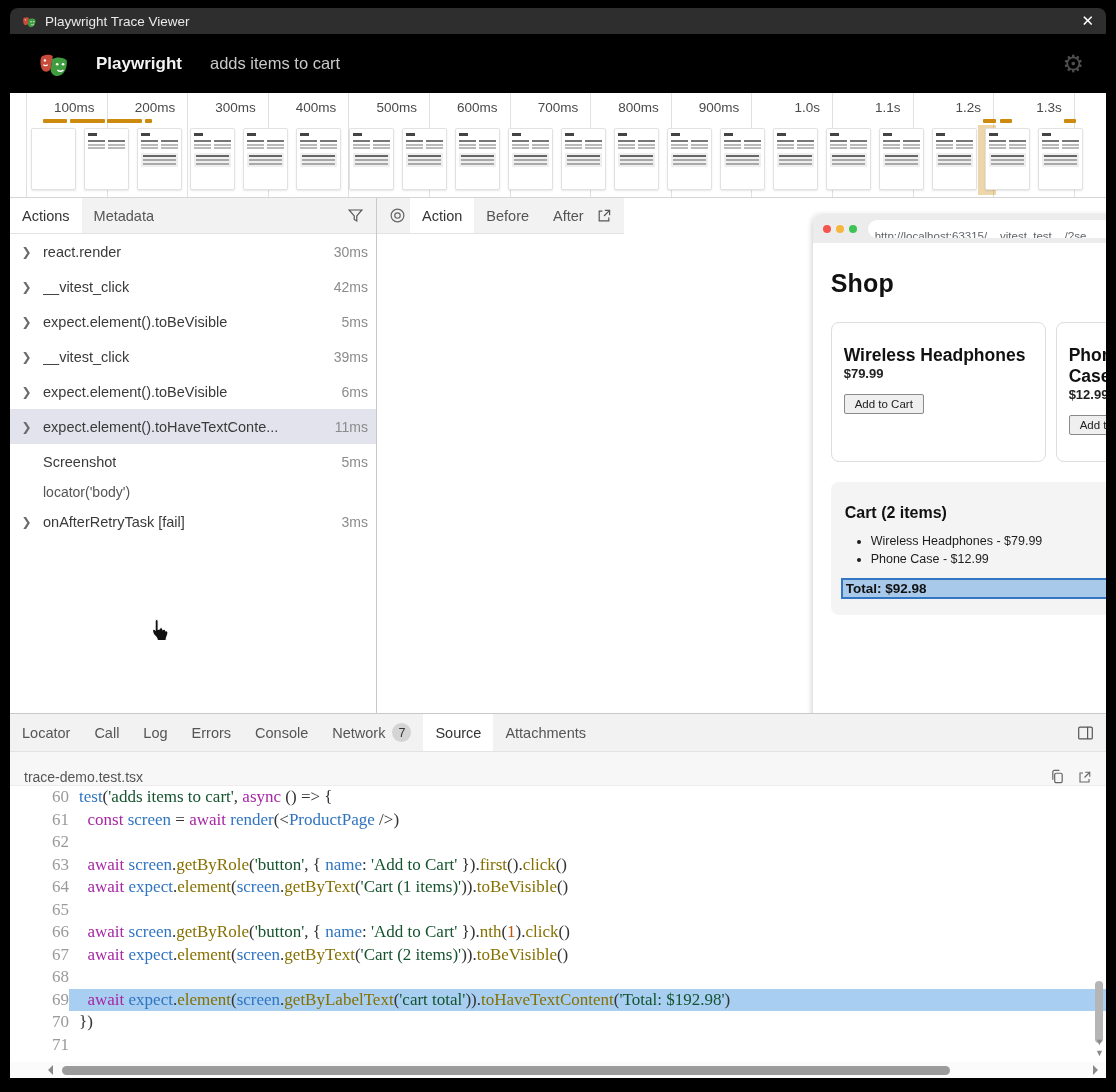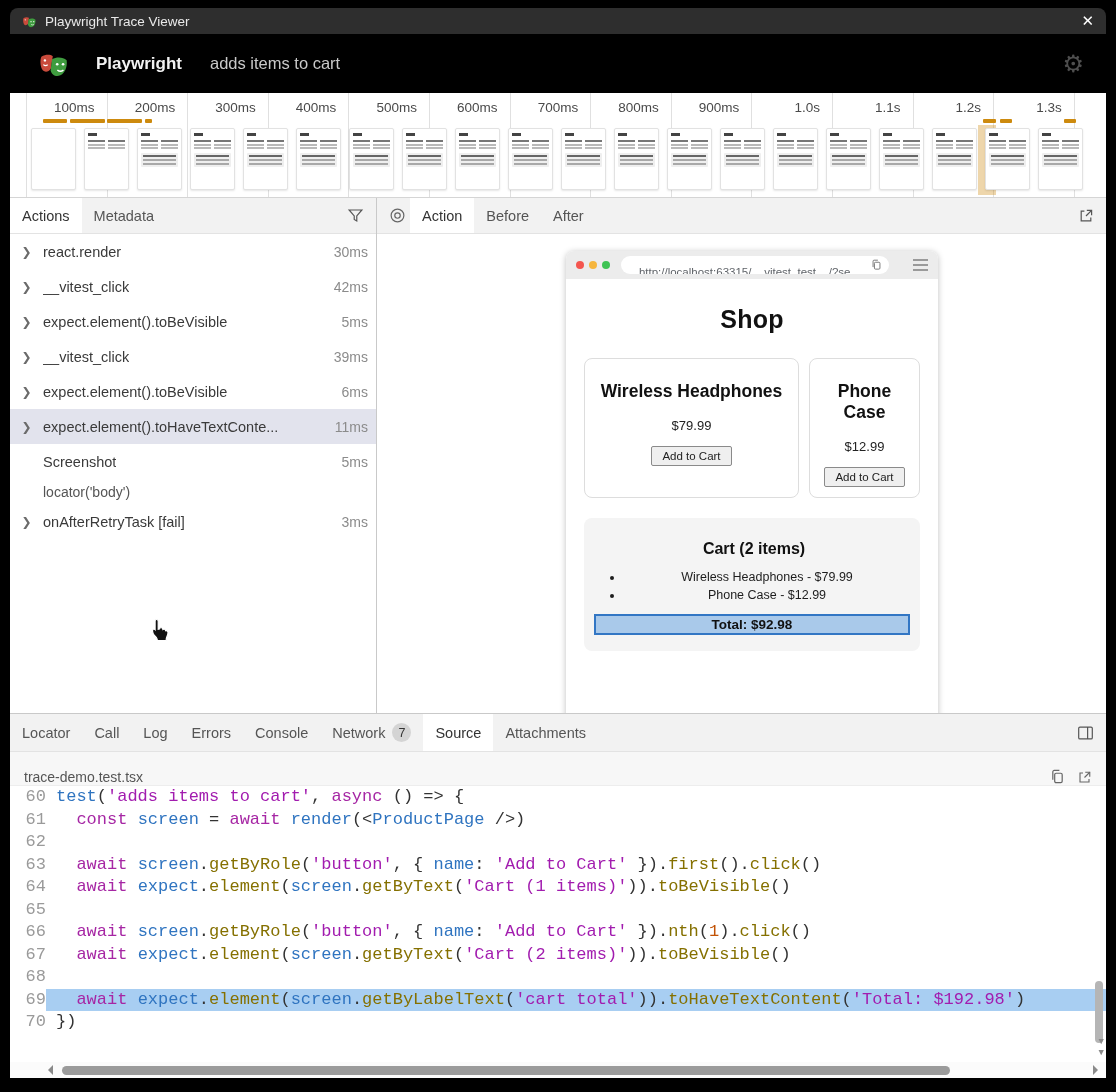--- a/index.html
+++ b/index.html
@@ -42,21 +42,21 @@
   .th-cart { margin-top:4px; background:#efefef; border-radius:1px; padding:2px;
     display:flex; flex-direction:column; gap:2px; }
   .th-cart i { display:block; height:2px; background:#a9a9a9; }
   .th-cart i.d { background:#666; }
 
   
   .main { position:absolute; left:0; top:197px; width:1096px; height:516px;
     display:flex; background:#fff; border-top:1px solid #d5d5d5; }
   .left-panel { width:367px; flex:none; border-right:1px solid #c9c9c9;
     display:flex; flex-direction:column;justify-content:center; }
-  .right-panel { flex:1; display:flex; flex-direction:column; overflow:hidden;text-align:center; }
+  .right-panel { flex:1; display:flex; flex-direction:row; overflow:hidden; }
 
   .tabbar { height:36px; flex:none; background:#f2f2f2; border-bottom:1px solid #e3e3e3;
     display:flex; align-items:stretch; font-size:14.5px; color:#555; }
   .tab { display:flex; align-items:center; padding:0 12px; cursor:default; }
   .tab.sel { background:#fff; color:#333; }
   .tab-icon-right { margin-left:auto; display:flex; align-items:center; padding-right:12px; }
   .tab-icon-left { display:flex; align-items:center; padding:0 4px 0 12px; }
 
   .action-list { flex:1; overflow:hidden; }
   .action-row { height:35px; display:flex; align-items:center; padding:0 8px 0 0;
@@ -81,47 +81,47 @@
   .addr .url { overflow:hidden; white-space:nowrap; flex:1;margin-top:13px; }
   .burger { margin-left:auto; display:flex; flex-direction:column; gap:3px; }
   .burger i { display:block; width:15px; height:2px; background:#9a9a9a; }
 
   .page { padding:26px 18px 0 18px; color:#111; }
   .shop-title { font-size:25px; font-weight:bold; letter-spacing:.2px; }
   .products { display:flex; gap:10px; margin-top:24px; }
   .prod-card { border:1px solid #ddd; border-radius:8px; padding:22px 12px 16px 12px; height:140px; }
   .prod-card.p0 { width:226px; } .prod-card.p1 { width:116px; }
   .prod-name { font-size:17.5px; font-weight:bold; line-height:1.2; }
-  .prod-price { font-size:13px; margin-top:16px; color:#222; }
+  .prod-price { font-size:13px; margin-top:0; color:#222;font-weight:bold; }
   .prod-btn { display:inline-block; margin-top:13px; font-size:11.5px; color:#222;
     background:#efefef; border:1px solid #8a8a8a; border-radius:2px; padding:3px 10px; }
   .cart { margin-top:20px; background:#f4f4f4; border-radius:8px; padding:14px 10px 16px 10px; }
   .cart-title { font-size:16px; font-weight:bold; margin:8px 0 10px 4px; }
   .cart ul { margin:0 0 0 30px; font-size:12.5px; line-height:1.45; color:#1d1d1d; }
   .cart-total { margin-top:10px; background:#a9c9ea; border:2px solid #3276c4;
     font-size:13.5px; font-weight:bold; padding:1px 3px; color:#111; }
 
   
   .bottom { position:absolute; left:0; top:713px; width:1096px; height:365px;
     background:#fff; border-top:1px solid #c9c9c9; display:flex; flex-direction:column; }
   .btabs { height:38px; }
   .badge { background:#d4d4d4; color:#333; border-radius:50%; width:19px; height:19px;
     display:inline-flex; align-items:center; justify-content:center; font-size:12.5px; margin-left:7px; }
   .filebar { height:34px; flex:none; background:#f7f7f7; border-bottom:1px solid #ededed;
     display:flex; align-items:flex-end; padding:0 14px; font-size:14px; color:#555; }
   .filebar .icons { margin-left:auto; display:flex; gap:12px; align-items:center; }
 
   .code { flex:1; position:relative; overflow:hidden;
-    font-family:Liberation Mono, monospace; font-size:17px; }
+    font-family:Liberation Serif, serif; font-size:17px;padding-left:23px; }
   .code-line { display:flex; height:22.5px; line-height:22.5px; white-space:pre; }
   .gutter { width:36px; flex:none; text-align:right; color:#9a9a9a; }
   .lc { flex:1; padding-left:10px; color:#333; }
   .code-line.hl .lc { background:#a8cef2; }
   .t-kw { color:#a626a4; } .t-id { color:#2f74c0; } .t-fn { color:#857000; }
-  .t-str { color:#a21caf; } .t-num { color:#c25205; } .t-pl { color:#333; }
+  .t-str { color:#14532d; } .t-num { color:#c25205; } .t-pl { color:#333; }
 
   .vscroll-thumb { position:absolute; right:3px; top:195px; width:8px; height:62px;
     background:#b5b5b5; border-radius:4px; }
   .vscroll-arrows { position:absolute; right:2px; bottom:4px; display:flex;
     flex-direction:column; gap:2px; color:#8a8a8a; font-size:9px; line-height:1; }
 
   .hscroll { height:16px; flex:none; position:relative; background:#fbfbfb; }
   .hs-thumb { position:absolute; left:52px; top:4px; width:888px; height:9px;
     background:#9b9b9b; border-radius:5px; }
   .hs-arrow { position:absolute; top:3px; width:0; height:0; border:5px solid transparent; }
@@ -764,20 +764,21 @@
             <div class="code-line"><span class="gutter">61</span><span class="lc"><span class="t-pl">  </span><span class="t-kw">const</span><span class="t-pl"> </span><span class="t-id">screen</span><span class="t-pl"> = </span><span class="t-kw">await</span><span class="t-pl"> </span><span class="t-id">render</span><span class="t-pl">(&lt;</span><span class="t-id">ProductPage</span><span class="t-pl"> /&gt;)</span></span></div>
             <div class="code-line"><span class="gutter">62</span><span class="lc"></span></div>
             <div class="code-line"><span class="gutter">63</span><span class="lc"><span class="t-pl">  </span><span class="t-kw">await</span><span class="t-pl"> </span><span class="t-id">screen</span><span class="t-pl">.</span><span class="t-fn">getByRole</span><span class="t-pl">(</span><span class="t-str">'button'</span><span class="t-pl">, { </span><span class="t-id">name</span><span class="t-pl">: </span><span class="t-str">'Add to Cart'</span><span class="t-pl"> }).</span><span class="t-fn">first</span><span class="t-pl">().</span><span class="t-fn">click</span><span class="t-pl">()</span></span></div>
             <div class="code-line"><span class="gutter">64</span><span class="lc"><span class="t-pl">  </span><span class="t-kw">await</span><span class="t-pl"> </span><span class="t-id">expect</span><span class="t-pl">.</span><span class="t-fn">element</span><span class="t-pl">(</span><span class="t-id">screen</span><span class="t-pl">.</span><span class="t-fn">getByText</span><span class="t-pl">(</span><span class="t-str">'Cart (1 items)'</span><span class="t-pl">)).</span><span class="t-fn">toBeVisible</span><span class="t-pl">()</span></span></div>
             <div class="code-line"><span class="gutter">65</span><span class="lc"></span></div>
             <div class="code-line"><span class="gutter">66</span><span class="lc"><span class="t-pl">  </span><span class="t-kw">await</span><span class="t-pl"> </span><span class="t-id">screen</span><span class="t-pl">.</span><span class="t-fn">getByRole</span><span class="t-pl">(</span><span class="t-str">'button'</span><span class="t-pl">, { </span><span class="t-id">name</span><span class="t-pl">: </span><span class="t-str">'Add to Cart'</span><span class="t-pl"> }).</span><span class="t-fn">nth</span><span class="t-pl">(</span><span class="t-num">1</span><span class="t-pl">).</span><span class="t-fn">click</span><span class="t-pl">()</span></span></div>
             <div class="code-line"><span class="gutter">67</span><span class="lc"><span class="t-pl">  </span><span class="t-kw">await</span><span class="t-pl"> </span><span class="t-id">expect</span><span class="t-pl">.</span><span class="t-fn">element</span><span class="t-pl">(</span><span class="t-id">screen</span><span class="t-pl">.</span><span class="t-fn">getByText</span><span class="t-pl">(</span><span class="t-str">'Cart (2 items)'</span><span class="t-pl">)).</span><span class="t-fn">toBeVisible</span><span class="t-pl">()</span></span></div>
             <div class="code-line"><span class="gutter">68</span><span class="lc"></span></div>
             <div class="code-line hl"><span class="gutter">69</span><span class="lc"><span class="t-pl">  </span><span class="t-kw">await</span><span class="t-pl"> </span><span class="t-id">expect</span><span class="t-pl">.</span><span class="t-fn">element</span><span class="t-pl">(</span><span class="t-id">screen</span><span class="t-pl">.</span><span class="t-fn">getByLabelText</span><span class="t-pl">(</span><span class="t-str">'cart total'</span><span class="t-pl">)).</span><span class="t-fn">toHaveTextContent</span><span class="t-pl">(</span><span class="t-str">'Total: $192.98'</span><span class="t-pl">)</span></span></div>
             <div class="code-line"><span class="gutter">70</span><span class="lc"><span class="t-pl">})</span></span></div>
+            <div class="code-line"><span class="gutter">71</span><span class="lc"></span></div>
           </div>
         <div class="vscroll-thumb"></div>
         <div class="vscroll-arrows">
             <span>▼</span>
             <span>▼</span>
           </div>
       </div>
 
       <div class="hscroll">
         <span class="hs-arrow l"></span>

